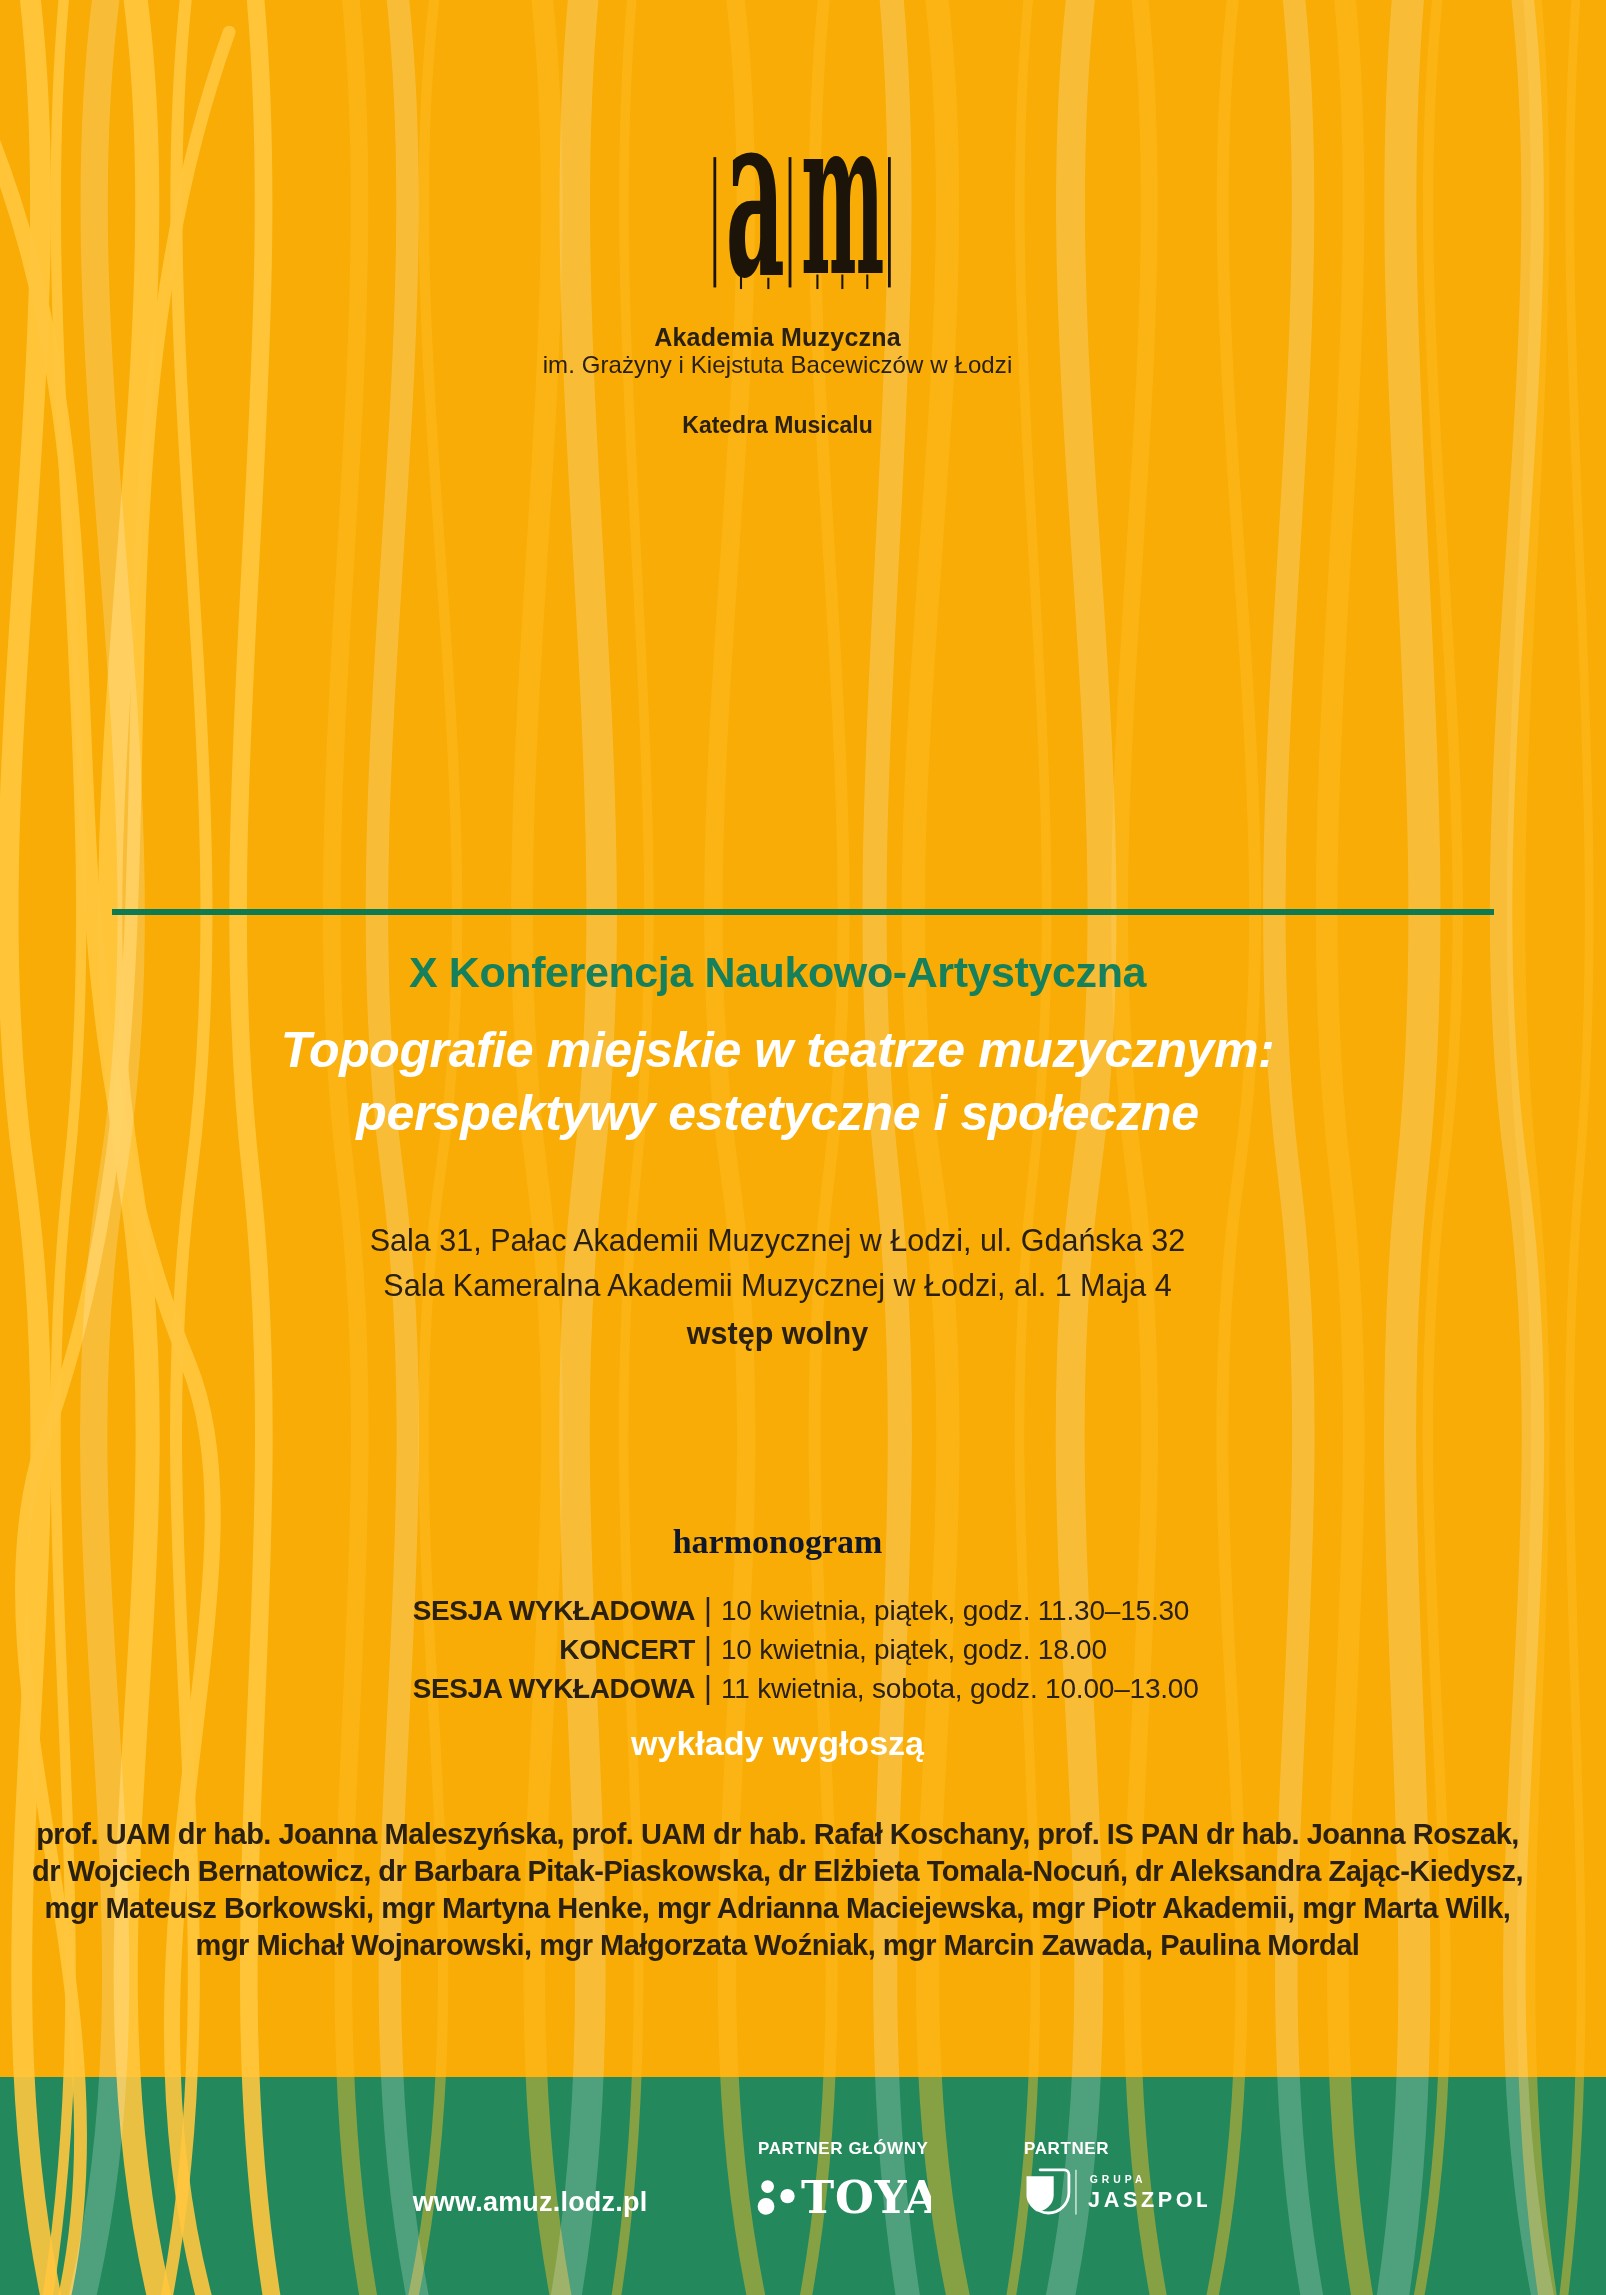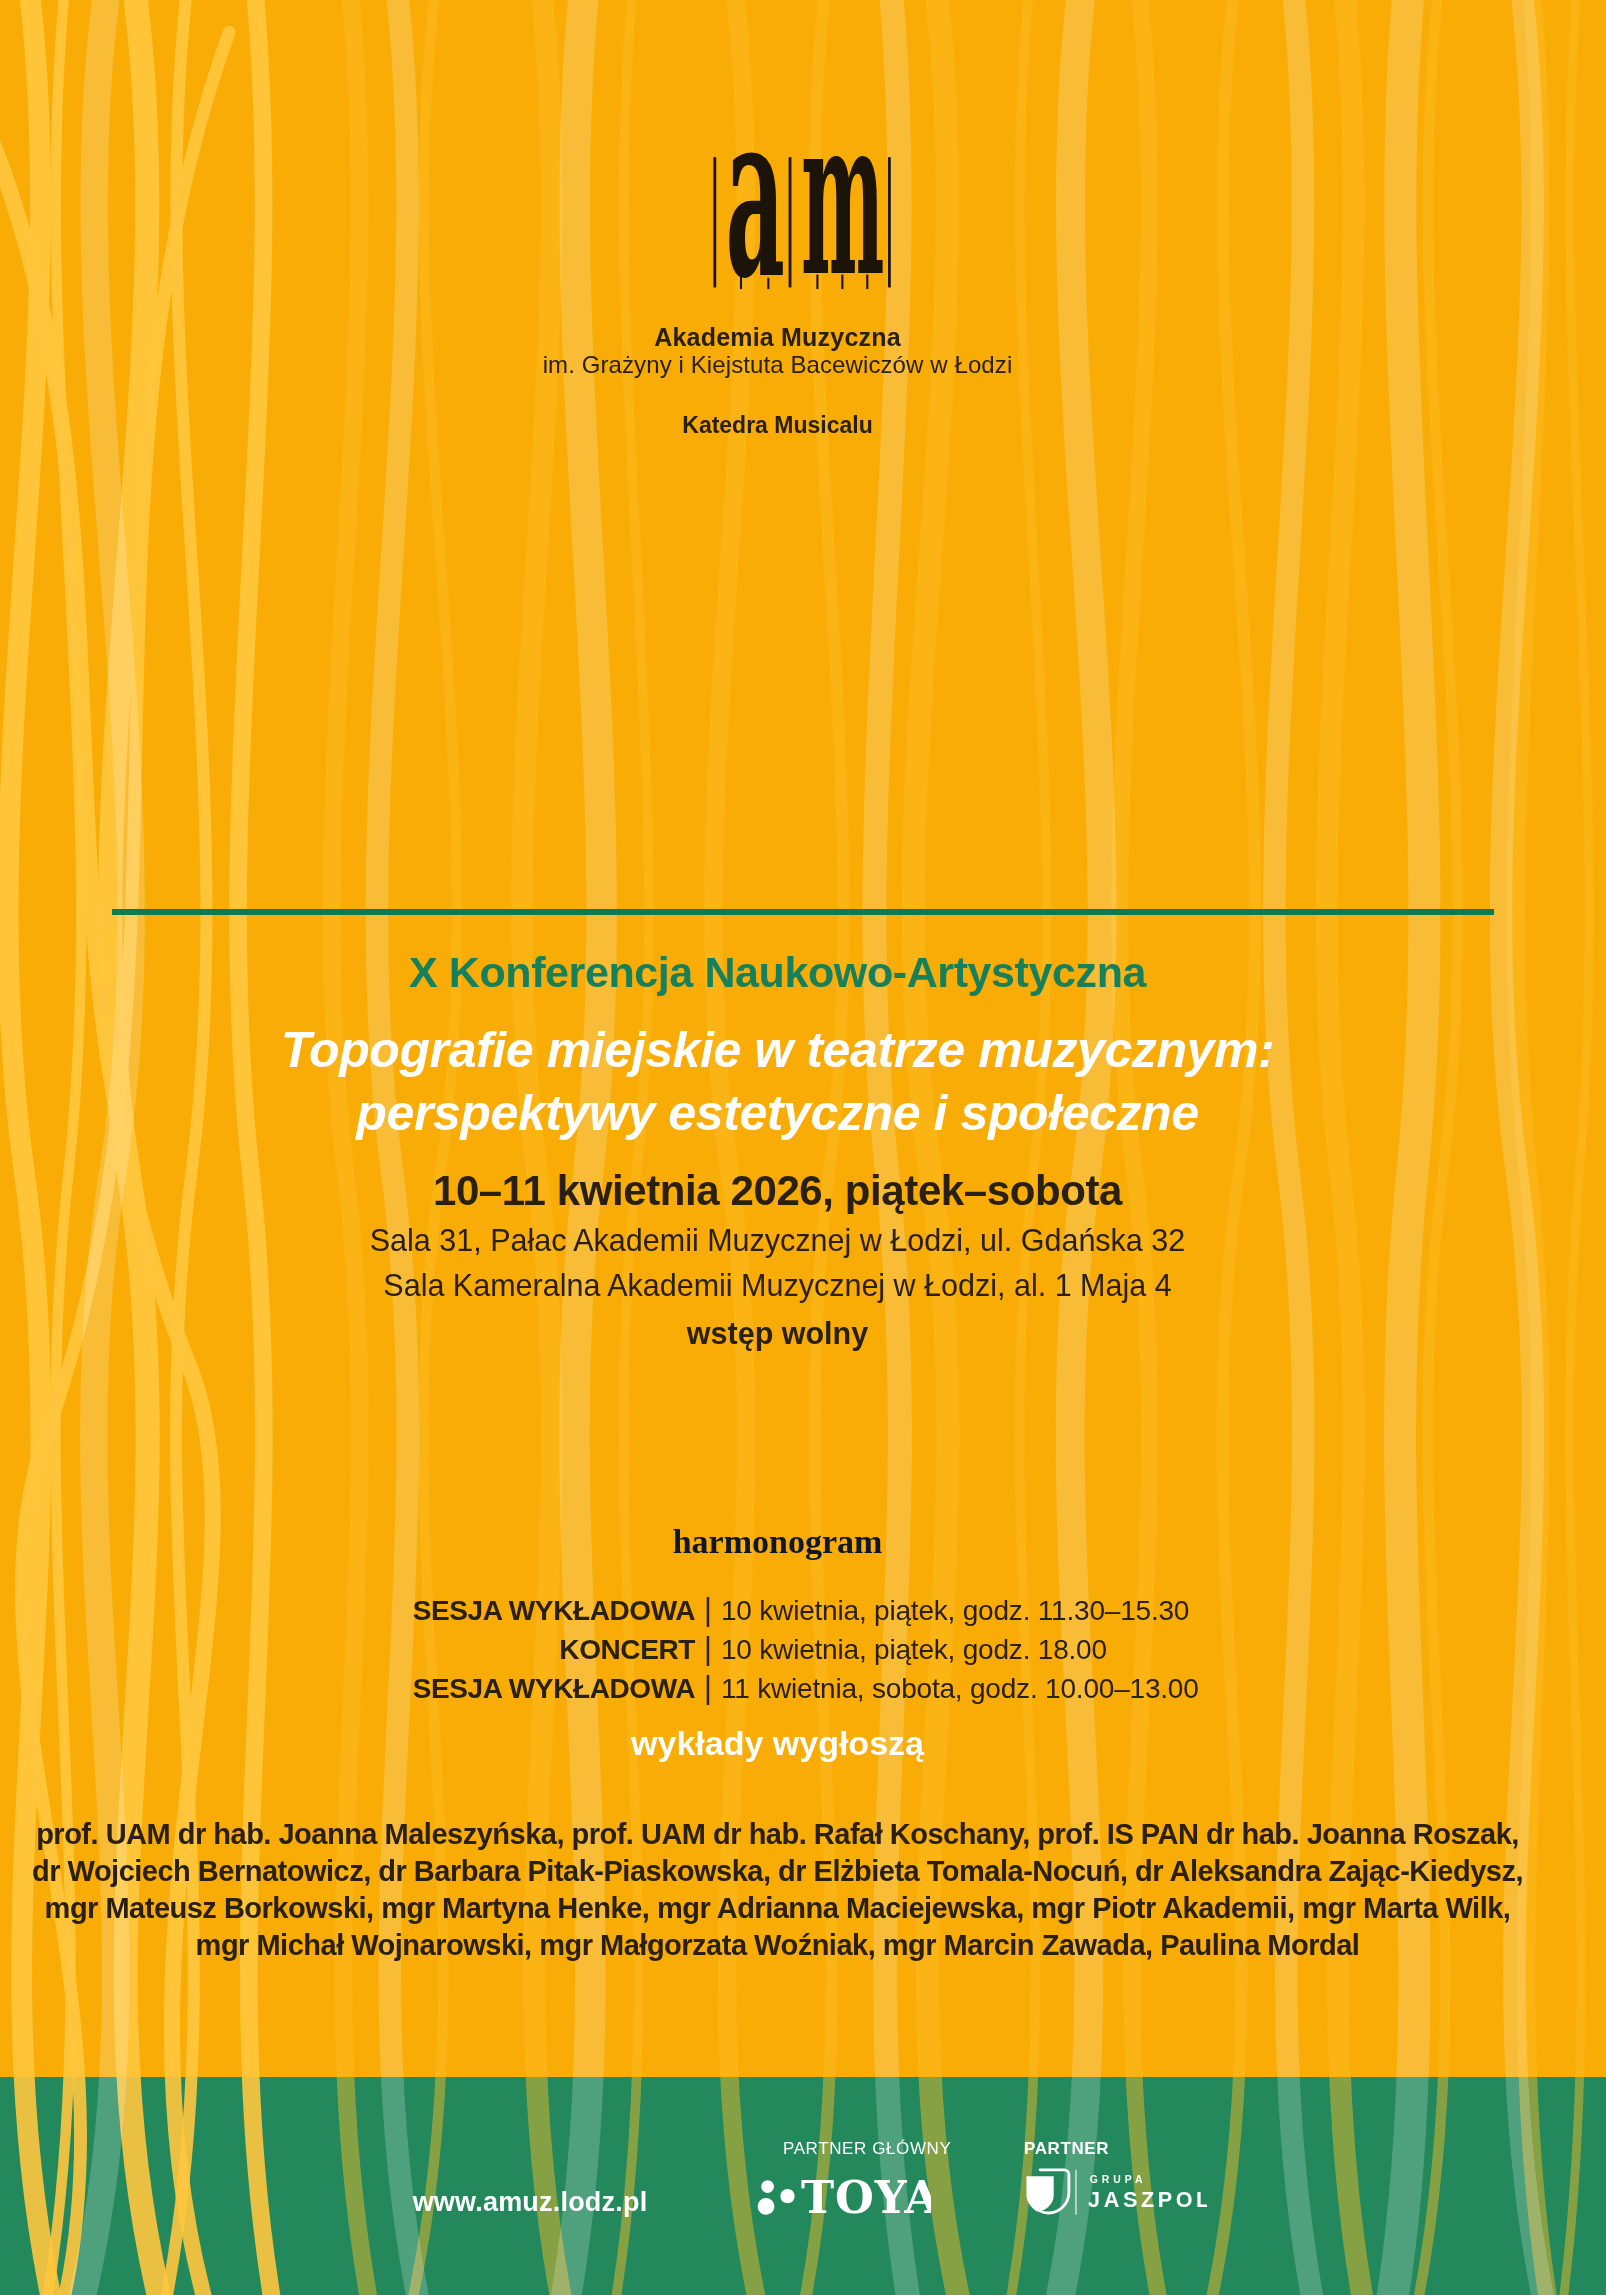--- a/index.html
+++ b/index.html
@@ -41,21 +41,21 @@
   .sched-label{flex:0 0 362px;text-align:right;font-weight:700;letter-spacing:-0.4px;}
   .sched-sep{flex:0 0 26px;text-align:center;font-weight:300;font-size:30.5px;}
   .sched-detail{flex:1 1 auto;text-align:left;letter-spacing:-0.2px;margin-top:30px;}
 
   .speakers-heading{top:1724px;font-size:34px;font-weight:700;color:#FFFFFF;}
   .speakers{top:1816px;font-size:29px;font-weight:700;line-height:37px;letter-spacing:-0.5px;}
 
   
   .website{position:absolute;left:305px;top:2187px;width:450px;text-align:center;
            font-size:27px;font-weight:700;color:#FFFFFF;letter-spacing:0.2px;}
-  .partner-main-label{position:absolute;left:758px;top:2139px;font-size:17px;font-weight:400;color:#FFFFFF;letter-spacing:0.6px;margin-left:25px;}
+  .partner-main-label{position:absolute;left:758px;top:2139px;font-size:17px;font-weight:700;color:#FFFFFF;letter-spacing:0.6px;}
   .toya-logo{position:absolute;left:754px;top:2169px;}
   .partner-label{position:absolute;left:1024px;top:2139px;font-size:17px;font-weight:700;color:#FFFFFF;letter-spacing:0.6px;}
   .jaszpol-logo{position:absolute;left:1022px;top:2165px;}
 </style>
 </head>
 <body>
 
 <div class="poster">
 
   <div class="footer-band"></div>
@@ -124,21 +124,20 @@
     </div>
     <div class="divider"></div>
 
     <div class="abs conf-edition">X Konferencja Naukowo-Artystyczna</div>
 
     <div class="abs theme">
       <div>Topografie miejskie w teatrze muzycznym:</div>
       <div>perspektywy estetyczne i społeczne</div>
     </div>
 
-    <div class="abs conf-date">10–11 kwietnia 2026, piątek–sobota</div>
     <div class="abs venue1">Sala 31, Pałac Akademii Muzycznej w Łodzi, ul. Gdańska 32</div>
     <div class="abs venue2">Sala Kameralna Akademii Muzycznej w Łodzi, al. 1 Maja 4</div>
     <div class="abs admission">wstęp wolny</div>
 
     <div class="abs sched-heading">harmonogram</div>
     <div class="schedule">
       <div class="sched-row">
         <span class="sched-label">SESJA WYKŁADOWA</span>
         <span class="sched-sep">|</span>
         <span class="sched-detail">10 kwietnia, piątek, godz. 11.30–15.30</span>

